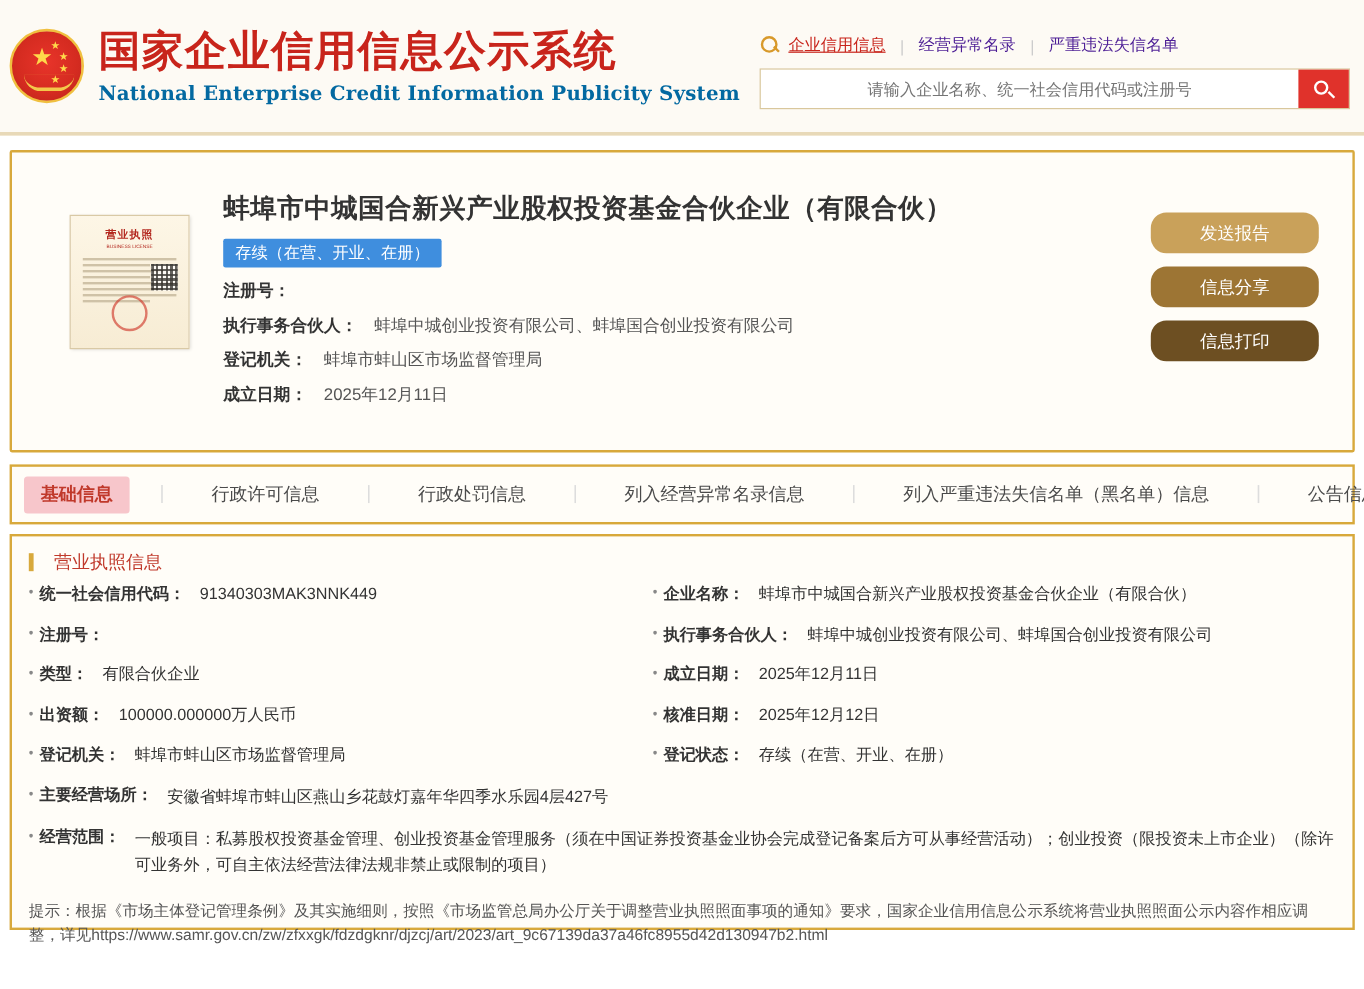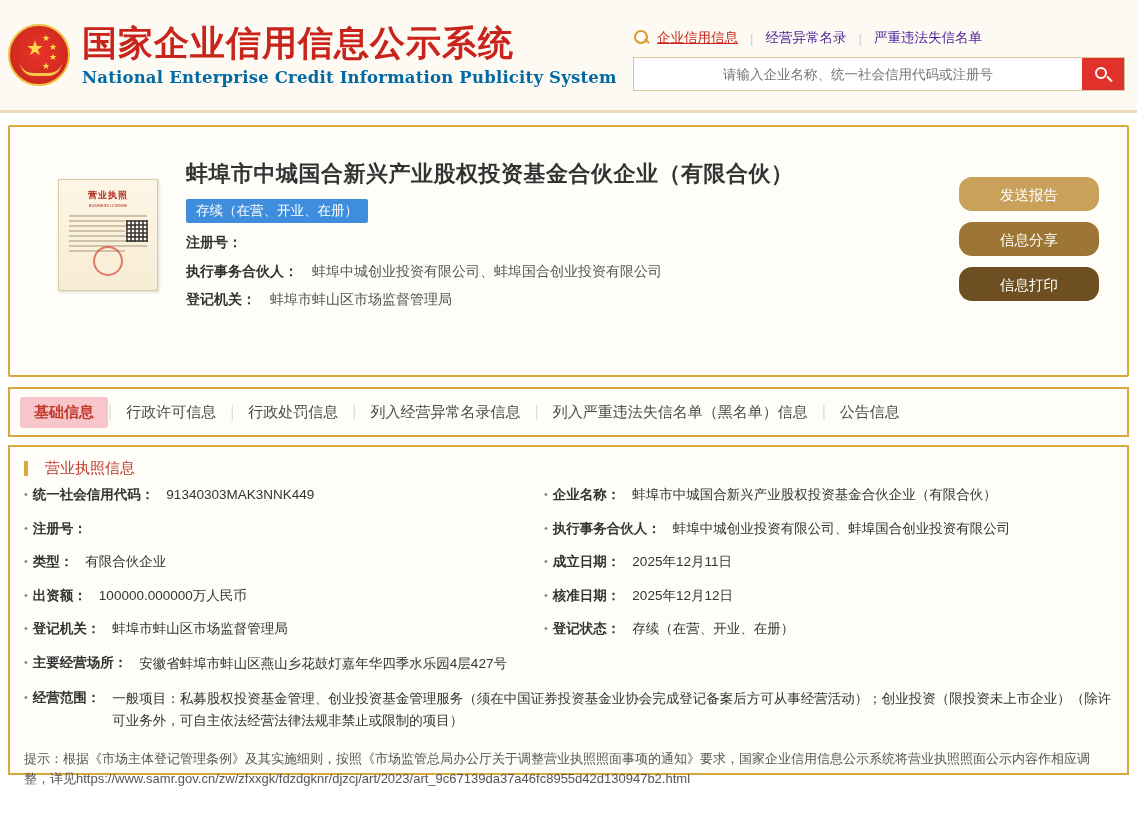--- a/index.html
+++ b/index.html
@@ -267,20 +267,21 @@
 
   
   .panel-tabs {
     margin: 10px 8px 0 8px;
     border: 2px solid #d8a93c;
     background: #fffdf8;
     height: 50px;
     display: flex;
     align-items: center;
     padding: 0 10px;
+    gap: 25px;
   }
   .tab {
     font-size: 15px;
     color: #4a4a4a;
     padding: 6px 14px;
     cursor: pointer;
     white-space: nowrap;
   }
   .tab.active {
     background: #f7c6cb;
@@ -406,20 +407,24 @@
       <span class="k">注册号：</span>
       <span class="v"></span>
     </div>
     <div class="kv">
       <span class="k">执行事务合伙人：</span>
       <span class="v gray">蚌埠中城创业投资有限公司、蚌埠国合创业投资有限公司</span>
     </div>
     <div class="kv">
       <span class="k">登记机关：</span>
       <span class="v gray">蚌埠市蚌山区市场监督管理局</span>
+    </div>
+    <div class="kv">
+      <span class="k">成立日期：</span>
+      <span class="v gray">2025年12月11日</span>
     </div>
   </div>
 
   <div class="btn-col">
     <button class="act-btn b1">发送报告</button>
     <button class="act-btn b2">信息分享</button>
     <button class="act-btn b3">信息打印</button>
   </div>
 </div>
 

